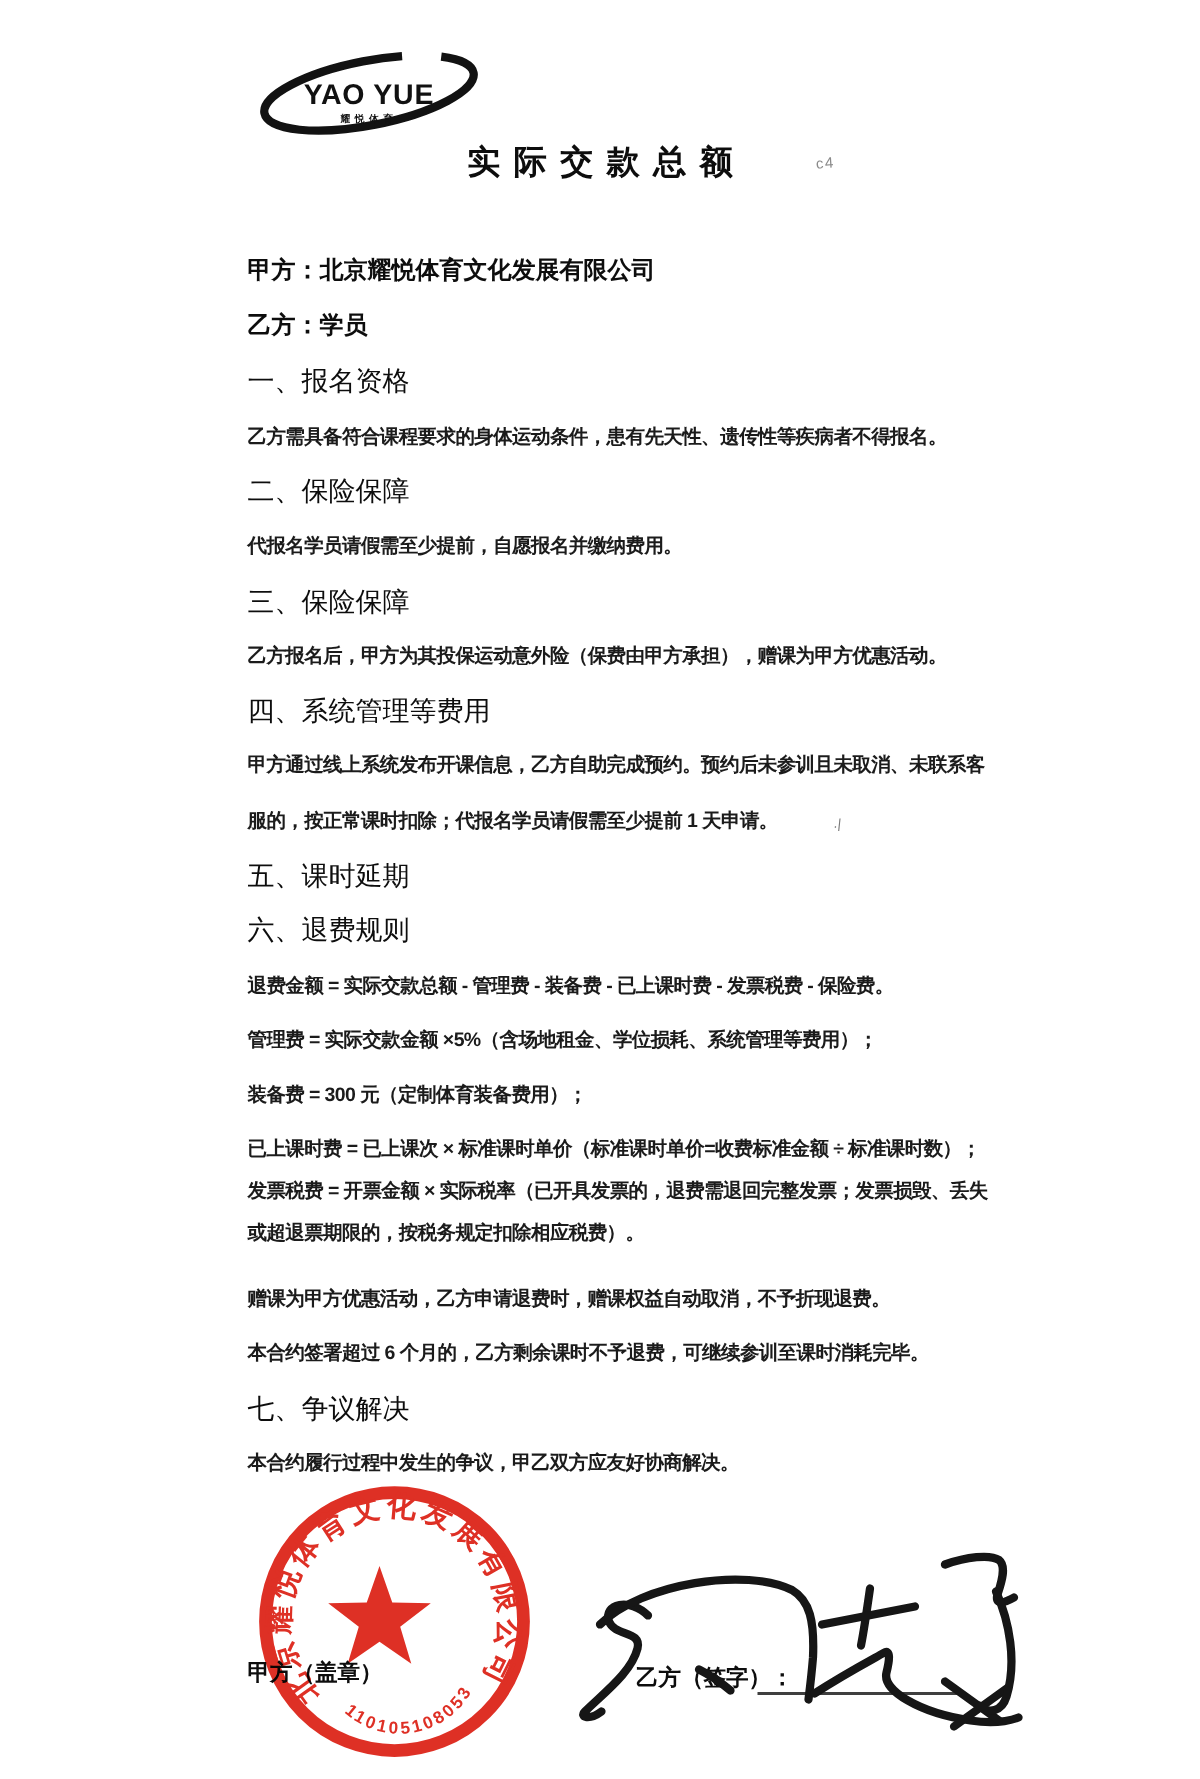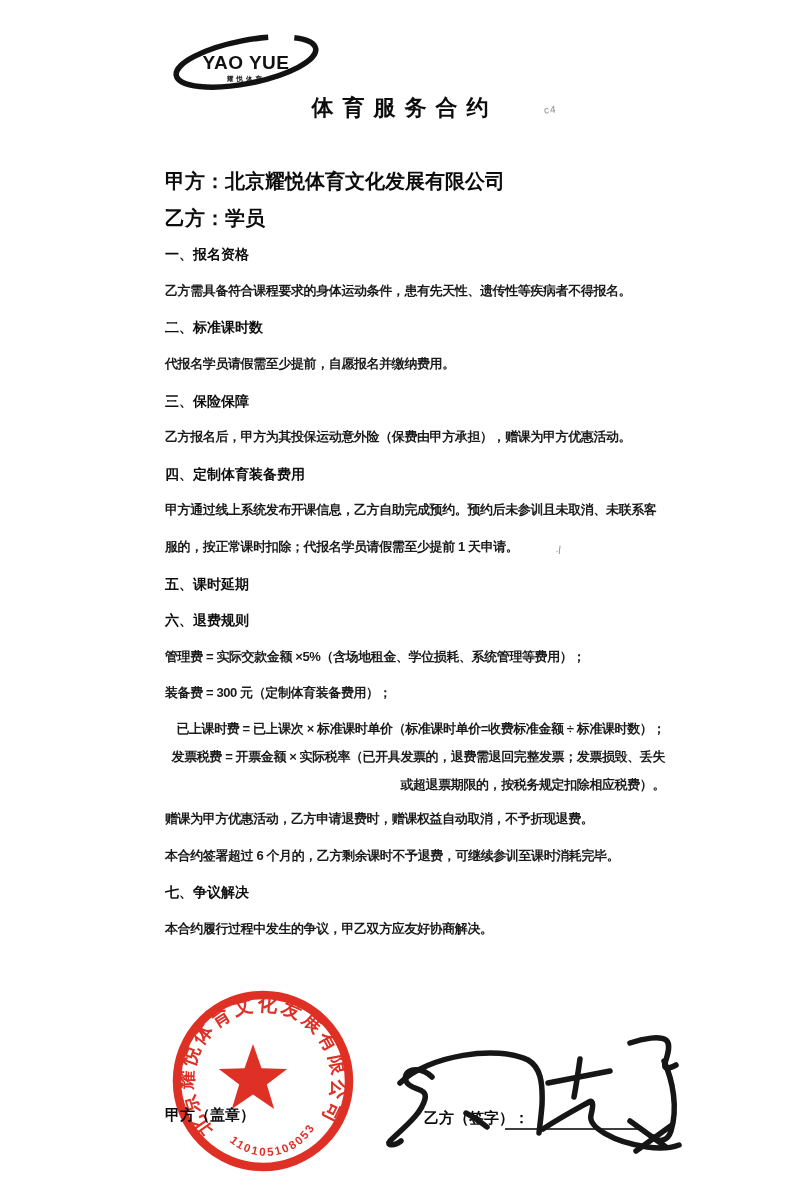--- a/index.html
+++ b/index.html
@@ -23,25 +23,25 @@
     position:absolute;left:544px;top:104px;font-size:10px;color:#8a8a8a;
     transform:rotate(-4deg);letter-spacing:1px;
   }
   .artifact-margin{
     position:absolute;left:556px;top:544px;font-size:9px;color:#777;
     transform:rotate(6deg);letter-spacing:0px;
   }
 
   
   .content{position:absolute;left:165px;top:163px;width:500px;}
-  .party{font-size:20px;font-weight:700;line-height:36.6px;white-space:nowrap;color:#0d0d0d;}
-  .h{font-size:14px;font-weight:700;line-height:36.6px;white-space:nowrap;color:#0d0d0d;}
+  .party{font-size:16px;font-weight:700;line-height:36.6px;white-space:nowrap;color:#0d0d0d;}
+  .h{font-size:18px;font-weight:400;line-height:36.6px;white-space:nowrap;color:#0d0d0d;}
   .p{font-size:13px;font-weight:600;line-height:36.6px;letter-spacing:-0.4px;color:#1b1b1b;}
   .formula{white-space:nowrap;}
-  .tight{margin:3px 0 2px 0;text-align:right;}
+  .tight{margin:3px 0 12px 0;}
   .tight .p{line-height:28px;}
 
   
   .seal-label{
     position:absolute;left:165px;top:1106px;font-size:15px;font-weight:700;
     white-space:nowrap;color:#0d0d0d;
   }
   .sign-label{
     position:absolute;left:424px;top:1109px;font-size:15px;font-weight:700;
     white-space:nowrap;color:#0d0d0d;
@@ -65,45 +65,46 @@
   <div class="logo">
     <svg width="152" height="58" viewBox="0 0 152 58">
       <g transform="rotate(-11 76 30)">
         <ellipse cx="76" cy="30" rx="71" ry="21.5" fill="none" stroke="#121212" stroke-width="5.5" stroke-dasharray="300 26" stroke-dashoffset="40"></ellipse>
       </g>
       <text x="76" y="37" text-anchor="middle" font-size="19" font-weight="bold" letter-spacing="0.5" fill="#111">YAO YUE</text>
       <text x="76" y="49" text-anchor="middle" font-size="6.5" font-weight="bold" letter-spacing="3" fill="#111">耀悦体育</text>
     </svg>
   </div>
 
-  <div class="title">体育服务合约</div>
+  <div class="title">实际交款总额</div>
   <div class="artifact-title">c4</div>
   <div class="artifact-margin">.|</div>
 
   <div class="content">
 
     <div class="party"><span>甲方：</span><span>北京耀悦体育文化发展有限公司</span></div>
 
     <div class="party"><span>乙方：</span><span>学员</span></div>
 
     <div class="h">一、报名资格</div>
     <div class="p">乙方需具备符合课程要求的身体运动条件，患有先天性、遗传性等疾病者不得报名。</div>
 
-    <div class="h">二、标准课时数</div>
+    <div class="h">二、保险保障</div>
     <div class="p">代报名学员请假需至少提前，自愿报名并缴纳费用。</div>
 
     <div class="h">三、保险保障</div>
     <div class="p">乙方报名后，甲方为其投保运动意外险（保费由甲方承担），赠课为甲方优惠活动。</div>
 
-    <div class="h">四、定制体育装备费用</div>
+    <div class="h">四、系统管理等费用</div>
     <div class="p">甲方通过线上系统发布开课信息，乙方自助完成预约。预约后未参训且未取消、未联系客服的，按正常课时扣除；代报名学员请假需至少提前 1 天申请。</div>
 
     <div class="h">五、课时延期</div>
 
     <div class="h">六、退费规则</div>
+    <div class="p formula">退费金额 = 实际交款总额 - 管理费 - 装备费 - 已上课时费 - 发票税费 - 保险费。</div>
     <div class="p formula">管理费 = 实际交款金额 ×5%（含场地租金、学位损耗、系统管理等费用）；</div>
     <div class="p formula">装备费 = 300 元（定制体育装备费用）；</div>
     <div class="tight">
       <div class="p formula">已上课时费 = 已上课次 × 标准课时单价（标准课时单价=收费标准金额 ÷ 标准课时数）；</div>
       <div class="p">发票税费 = 开票金额 × 实际税率（已开具发票的，退费需退回完整发票；发票损毁、丢失或超退票期限的，按税务规定扣除相应税费）。</div>
     </div>
     <div class="p">赠课为甲方优惠活动，乙方申请退费时，赠课权益自动取消，不予折现退费。</div>
     <div class="p">本合约签署超过 6 个月的，乙方剩余课时不予退费，可继续参训至课时消耗完毕。</div>
 
     <div class="h">七、争议解决</div>

